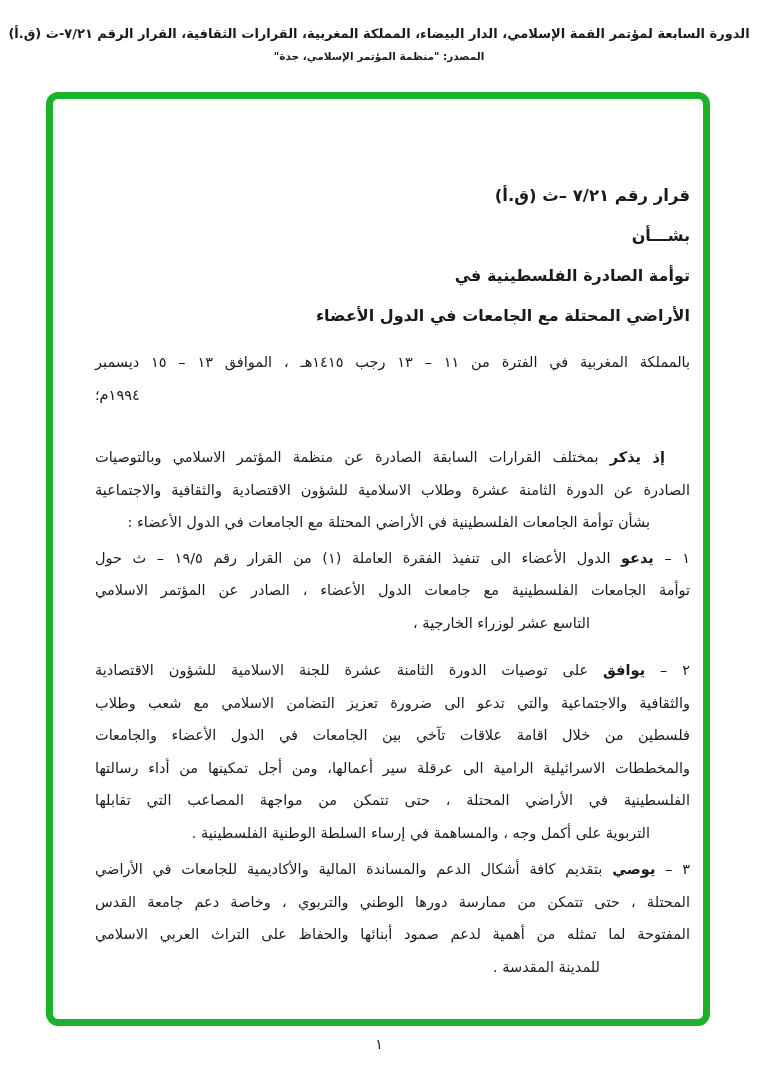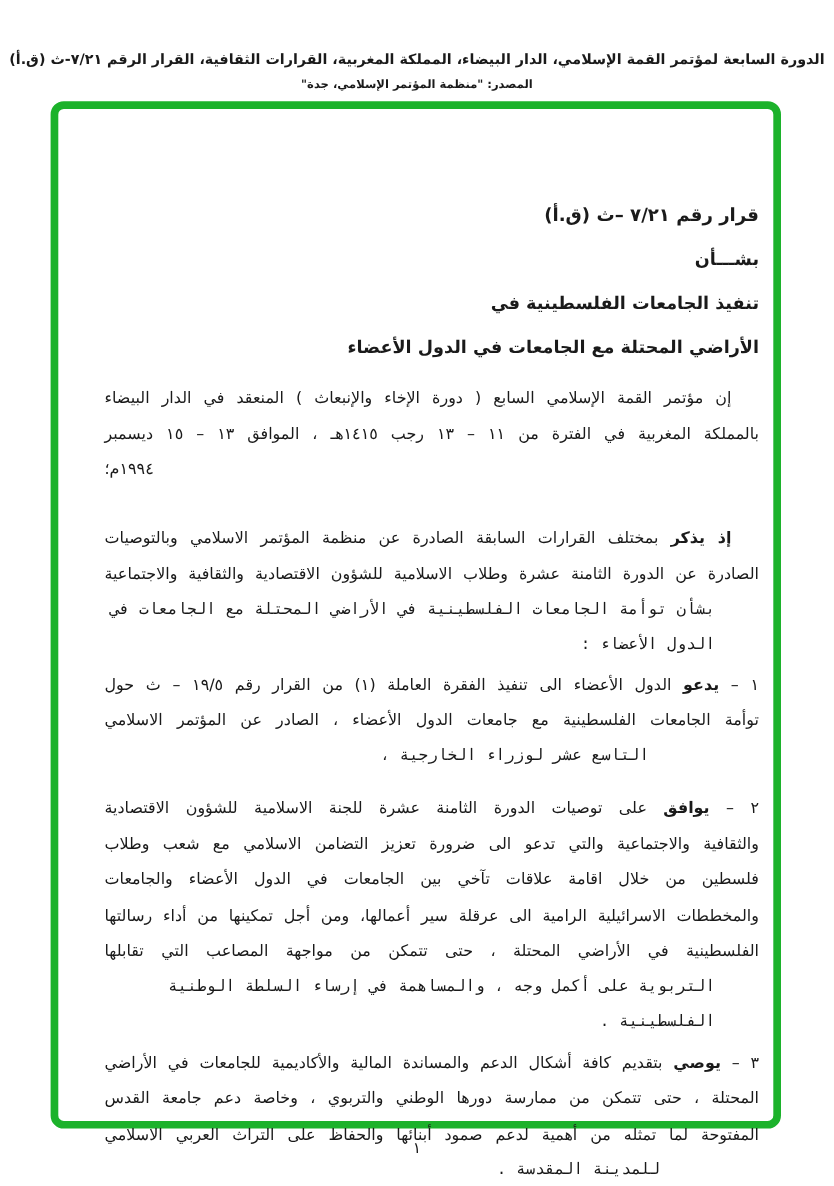--- a/index.html
+++ b/index.html
@@ -15,21 +15,20 @@
     color: #1a1a1a;
     overflow: hidden;
   }
   .doc-header {
     position: absolute;
     top: 24px;
     left: 0;
     width: 758px;
     text-align: center;
     direction: rtl;
-    margin-top: 21px;
   }
   .doc-header .h1 {
     font-size: 13px;
     font-weight: bold;
     line-height: 20px;
     letter-spacing: 0;
   }
   .doc-header .h2 {
     font-size: 10.5px;
     font-weight: bold;
@@ -68,21 +67,21 @@
     width: 595px;
     direction: rtl;
     font-size: 14.5px;
   }
   .para { margin: 0; }
   .line {
     line-height: 32.5px;
     white-space: normal;
   }
   .a-j { text-align: justify; text-align-last: justify; }
-  .a-r { text-align: right; text-align-last: right; font-family: Liberation Mono, monospace; }
+  .a-r { text-align: center; text-align-last: right; }
   .a-l { text-align: left; text-align-last: left; }
   .line b { font-weight: bold; }
   .page-number {
     position: absolute;
     top: 1036px;
     left: 0;
     width: 758px;
     text-align: center;
     font-size: 14px;
     direction: rtl;
@@ -94,27 +93,26 @@
 <div class="doc-header">
   <div class="h1">الدورة السابعة لمؤتمر القمة الإسلامي، الدار البيضاء، المملكة المغربية، القرارات الثقافية، القرار الرقم ٧/٢١-ث (ق.أ)</div>
   <div class="h2">المصدر: "منظمة المؤتمر الإسلامي، جدة"</div>
 </div>
 
 <div class="green-frame" id="green-frame" style="border-color: rgb(28, 178, 43);"></div>
 
 <div class="doc-title">
   <div class="t-line first">قرار رقم ٧/٢١ –ث (ق.أ)</div>
   <div class="t-line">بشـــأن</div>
-  <div class="t-line">تنفيذ الجامعات الفلسطينية في</div>
+  <div class="t-line">توأمة الصادرة الفلسطينية في</div>
   <div class="t-line">الأراضي المحتلة مع الجامعات في الدول الأعضاء</div>
 </div>
 
 <div class="doc-body" id="doc-body">
     <div class="para">
-      <div class="line a-j" style="text-indent: 25px;">إن مؤتمر القمة  الإسلامي السابع ( دورة الإخاء والإنبعاث ) المنعقد  في الدار البيضاء</div>
       <div class="line a-j">بالمملكة المغربية في الفترة من ١١ – ١٣ رجب ١٤١٥هـ ، الموافق ١٣ – ١٥ ديسمبر</div>
       <div class="line a-l">١٩٩٤م؛</div>
     </div>
     <div class="para">
       <div class="line a-j" style="text-indent: 25px; margin-top: 30px;"><b>إذ يذكر</b> بمختلف القرارات السابقة الصادرة عن منظمة المؤتمر الاسلامي وبالتوصيات</div>
       <div class="line a-j">الصادرة عن الدورة الثامنة عشرة وطلاب الاسلامية للشؤون الاقتصادية والثقافية والاجتماعية</div>
       <div class="line a-r" style="padding-right: 40px;">بشأن توأمة الجامعات الفلسطينية في الأراضي المحتلة مع الجامعات في الدول الأعضاء :</div>
     </div>
     <div class="para" style="margin-top: 3px;">
       <div class="line a-j"><span>١ – </span><b>يدعو</b> الدول الأعضاء الى تنفيذ الفقرة العاملة (١) من القرار رقم ١٩/٥ – ث حول</div>

